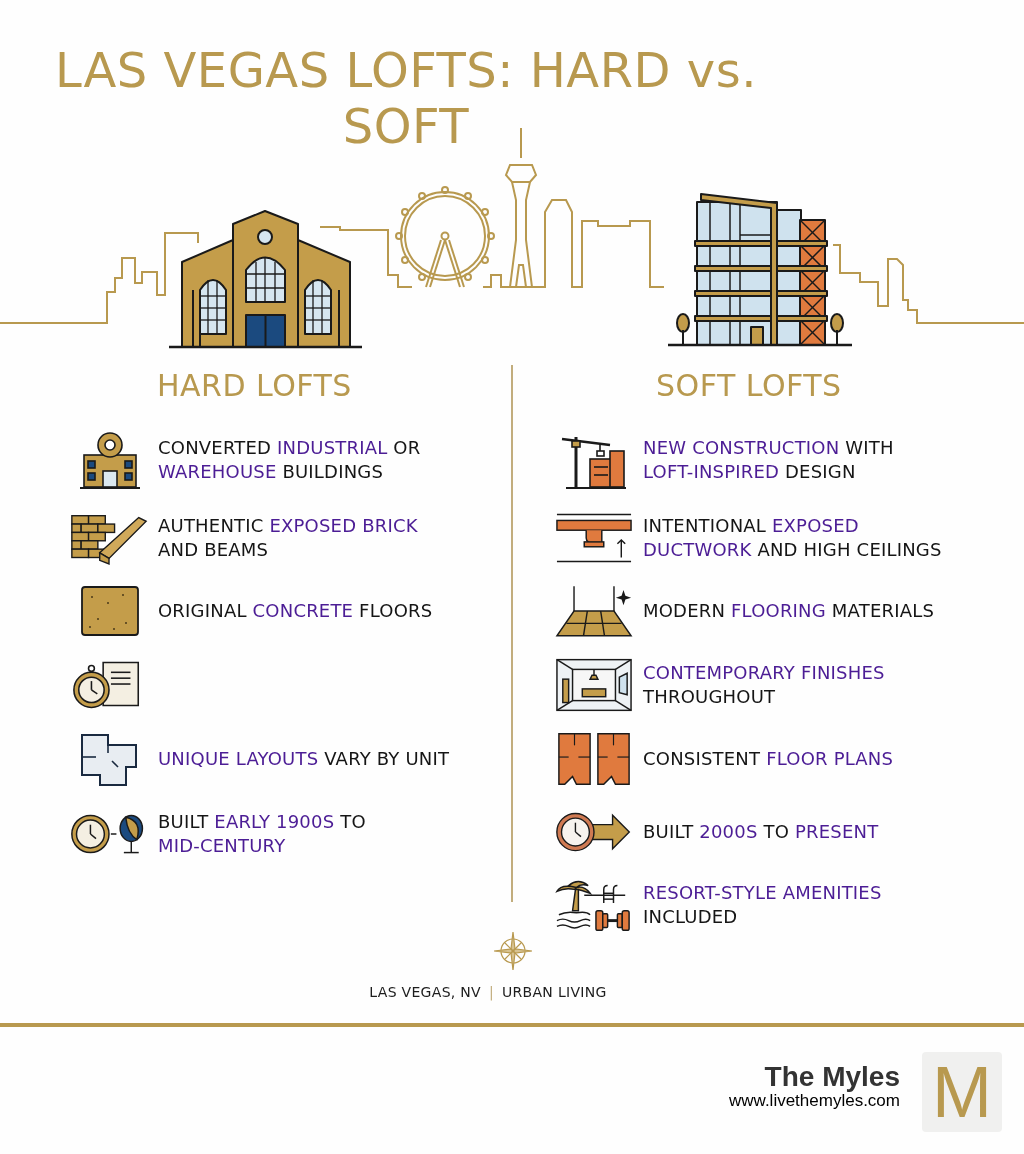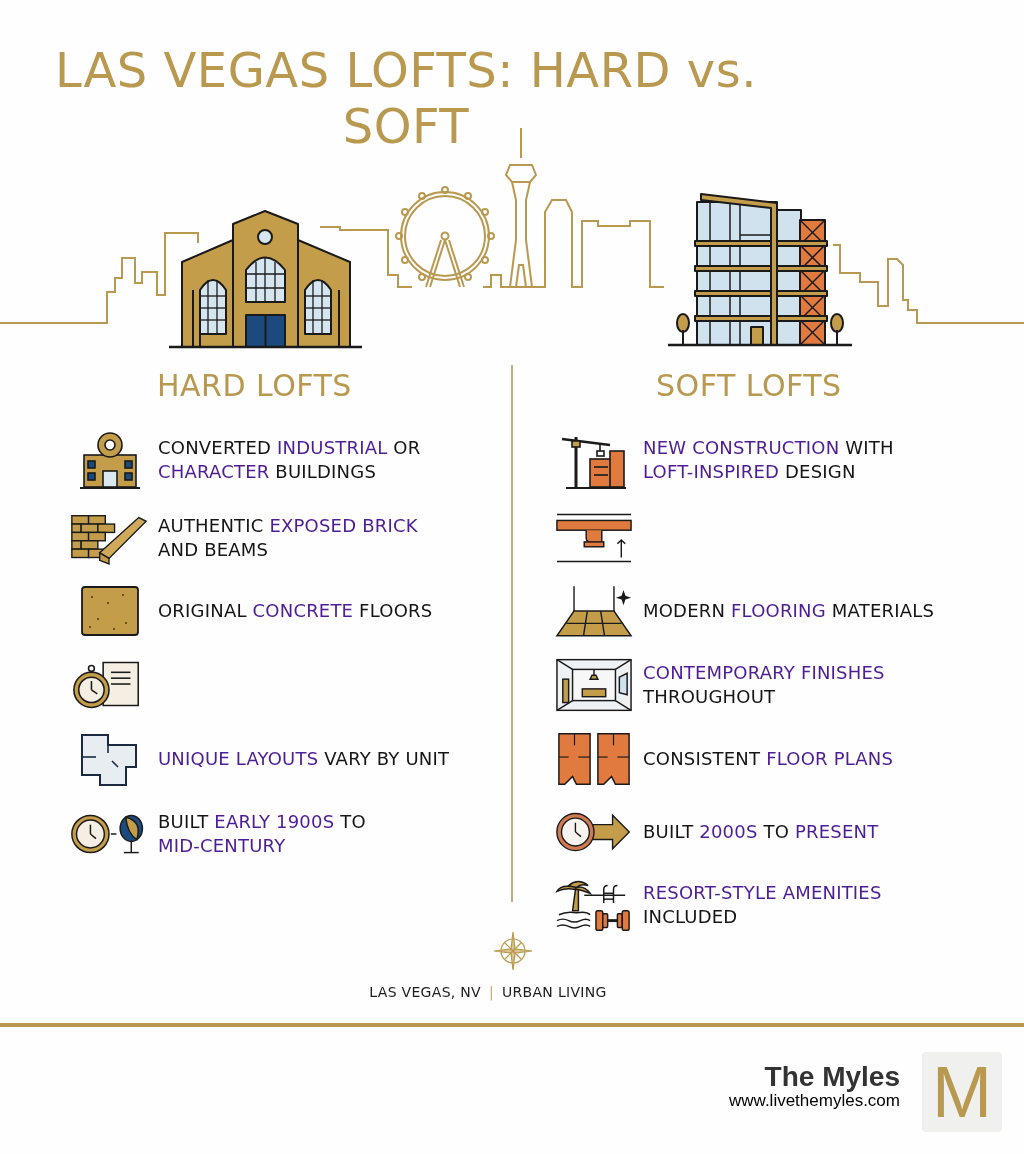--- a/index.html
+++ b/index.html
@@ -188,21 +188,21 @@
             <rect x="14" y="44" width="7" height="7" fill="#1b4a7f"></rect>
         <rect x="51" y="32" width="7" height="7" fill="#1b4a7f"></rect>
             <rect x="51" y="44" width="7" height="7" fill="#1b4a7f"></rect>
         <rect x="29" y="42" width="14" height="16" fill="#dbe8f0"></rect>
         <line x1="6" y1="59" x2="66" y2="59" stroke-width="2"></line>
           </g>
         </svg>
     </div>
     <div class="text">
       <span>CONVERTED </span><span class="gold">INDUSTRIAL</span><span> OR</span><br>
-      <span class="gold">CHARACTER</span><span> BUILDINGS</span>
+      <span class="gold">WAREHOUSE</span><span> BUILDINGS</span>
     </div>
   </div>
 
   <div class="item" style="top:505px;">
     <div class="icon">
       <svg width="84" height="56" viewBox="0 0 84 56">
           <g stroke="#1a1a1a" stroke-width="1.5" fill="#c49d4a">
         <rect x="2" y="4" width="18" height="9"></rect>
             <rect x="20" y="4" width="18" height="9"></rect>
         <rect x="2" y="13" width="10" height="9"></rect>
@@ -332,20 +332,24 @@
           <g stroke="#1a1a1a" stroke-width="1.5">
         <line x1="2" y1="4" x2="78" y2="4"></line>
         <rect x="2" y="10" width="76" height="10" fill="#e07a3e"></rect>
         <path d="M32,20 L32,28 Q32,34 42,34 L48,34 L48,20" fill="#e07a3e"></path>
         <rect x="30" y="32" width="20" height="5" fill="#e07a3e"></rect>
         <line x1="68" y1="48" x2="68" y2="30"></line>
             <polyline points="64,34 68,30 72,34" fill="none"></polyline>
         <line x1="2" y1="52" x2="78" y2="52"></line>
           </g>
         </svg>
+    </div>
+    <div class="text">
+      <span>INTENTIONAL </span><span class="gold">EXPOSED</span><br>
+      <span class="gold">DUCTWORK</span><span> AND HIGH CEILINGS</span>
     </div>
   </div>
 
   <div class="item" style="top:578px;">
     <div class="icon">
       <svg width="82" height="56" viewBox="0 0 82 56">
           <g stroke="#1a1a1a" stroke-width="1.5">
         <line x1="20" y1="2" x2="20" y2="28"></line>
             <line x1="62" y1="2" x2="62" y2="28"></line>
         <polygon points="20,28 62,28 80,54 2,54" fill="#c49d4a"></polygon>

